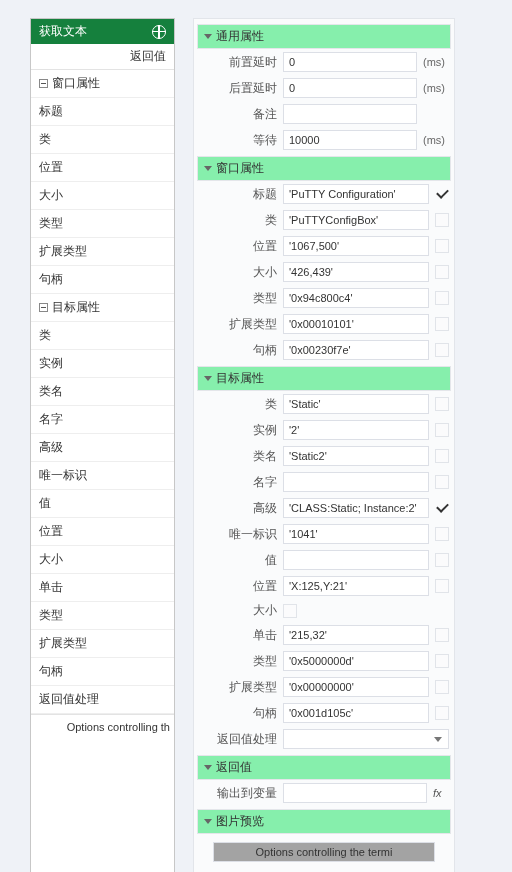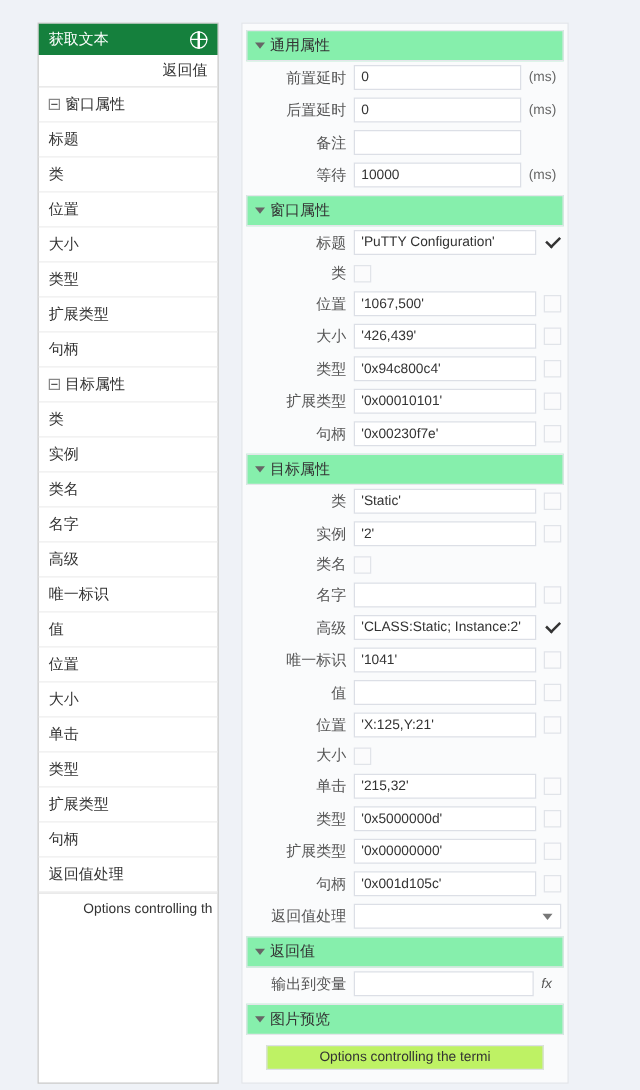--- a/index.html
+++ b/index.html
@@ -169,21 +169,21 @@
   .retproc-row .dd .chev {
     width: 0; height: 0;
     border-left: 4px solid transparent;
     border-right: 4px solid transparent;
     border-top: 5px solid #777;
   }
   .preview {
     padding: 8px 6px 2px 6px;
   }
   .preview-box {
-    background: #bef264;
+    background: #a3a3a3;
     border: 1px solid #dcdfe6;
     height: 20px;
     margin: 0 10px;
     display: flex;
     align-items: center;
     justify-content: center;
     font-size: 11px;
     overflow: hidden;
     white-space: nowrap;
   }
@@ -309,20 +309,21 @@
       <span>窗口属性</span>
     </div>
     <div class="rows">
       <div class="row">
           <span class="lbl">标题</span>
           <span class="field">'PuTTY Configuration'</span>
           <span class="check on"></span>
         </div>
       <div class="row">
           <span class="lbl">类</span>
+          <span class="field">'PuTTYConfigBox'</span>
           <span class="check blank"></span>
         </div>
       <div class="row">
           <span class="lbl">位置</span>
           <span class="field">'1067,500'</span>
           <span class="check blank"></span>
         </div>
       <div class="row">
           <span class="lbl">大小</span>
           <span class="field">'426,439'</span>
@@ -355,20 +356,21 @@
           <span class="field">'Static'</span>
           <span class="check blank"></span>
         </div>
       <div class="row">
           <span class="lbl">实例</span>
           <span class="field">'2'</span>
           <span class="check blank"></span>
         </div>
       <div class="row">
           <span class="lbl">类名</span>
+          <span class="field">'Static2'</span>
           <span class="check blank"></span>
         </div>
       <div class="row">
           <span class="lbl">名字</span>
           <span class="field"></span>
           <span class="check blank"></span>
         </div>
       <div class="row">
           <span class="lbl">高级</span>
           <span class="field">'CLASS:Static; Instance:2'</span>

